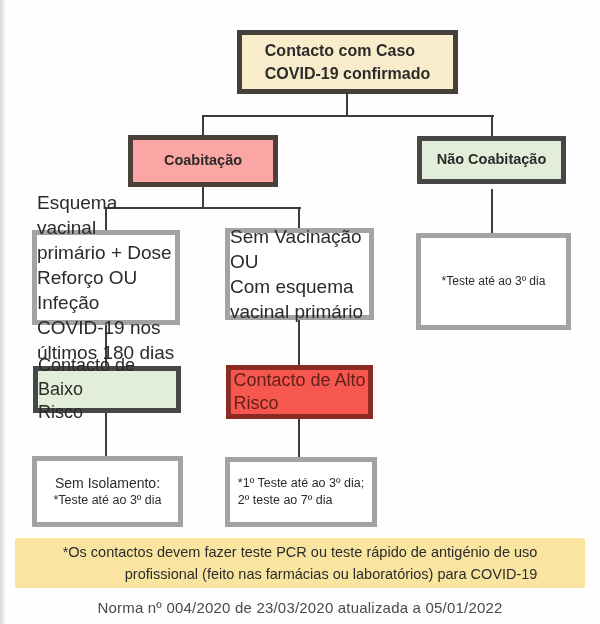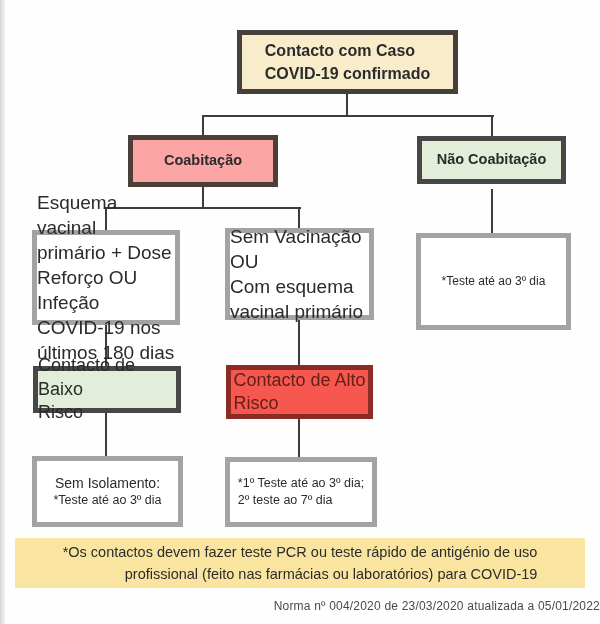--- a/index.html
+++ b/index.html
@@ -31,22 +31,22 @@
   .note{font-size:12px;line-height:1.3;white-space:pre-line;}
   .outcome-note{font-size:12.5px;line-height:1.35;white-space:pre-line;}
   .line{position:absolute;background:#3c3c3c;}
   #banner{
     position:absolute;left:15px;top:538px;width:570px;height:50px;
     background:#fae5a0;display:flex;align-items:center;justify-content:center;
     text-align:right;font-size:14.5px;line-height:1.55;white-space:pre-line;
     box-sizing:border-box;border-radius:2px;
   }
   #footer{
-    position:absolute;left:0;top:599px;width:600px;text-align:right;
-    font-size:12px;color:#4a4a4a;letter-spacing:0.2px;
+    position:absolute;left:0;top:599px;width:600px;text-align:center;
+    font-size:15px;color:#4a4a4a;letter-spacing:0.2px;
   }
 </style>
 </head>
 <body>
 
 <div id="stage">
   <div id="edge-strip"></div>
 
   <div class="line" style="left:346px;top:94px;width:2px;height:23px;"></div>
   <div class="line" style="left:203px;top:115px;width:291px;height:2px;"></div>

